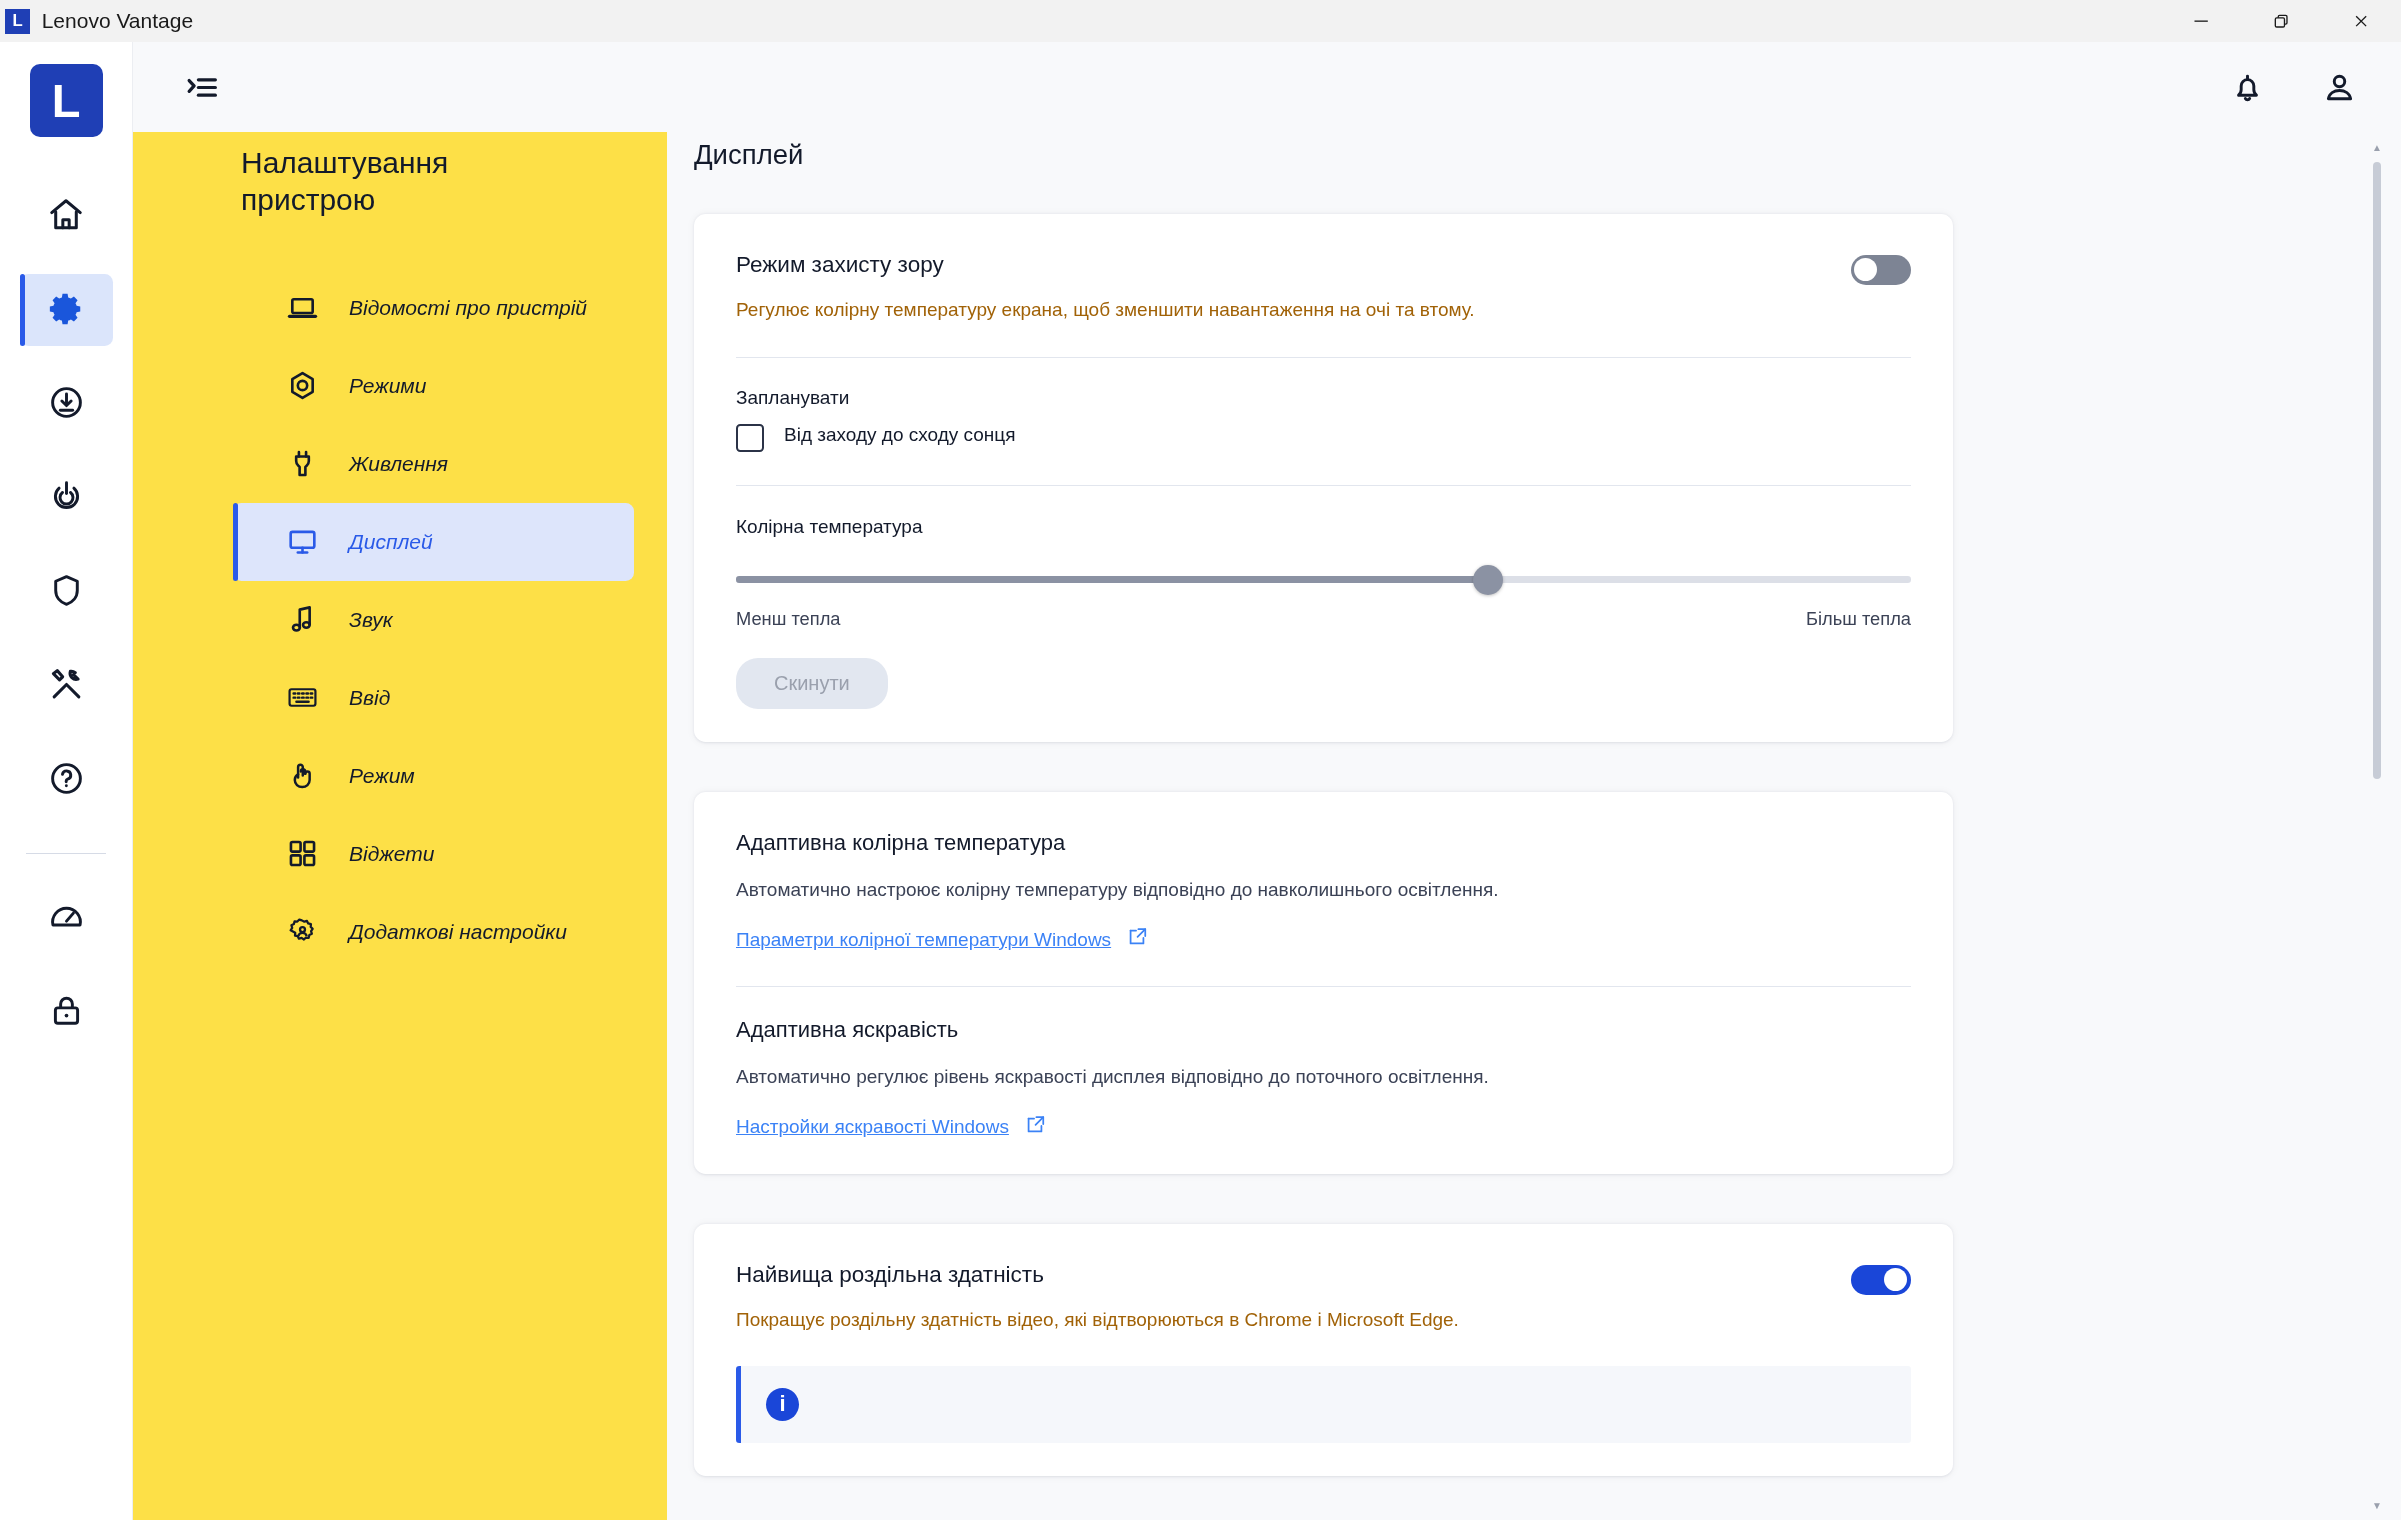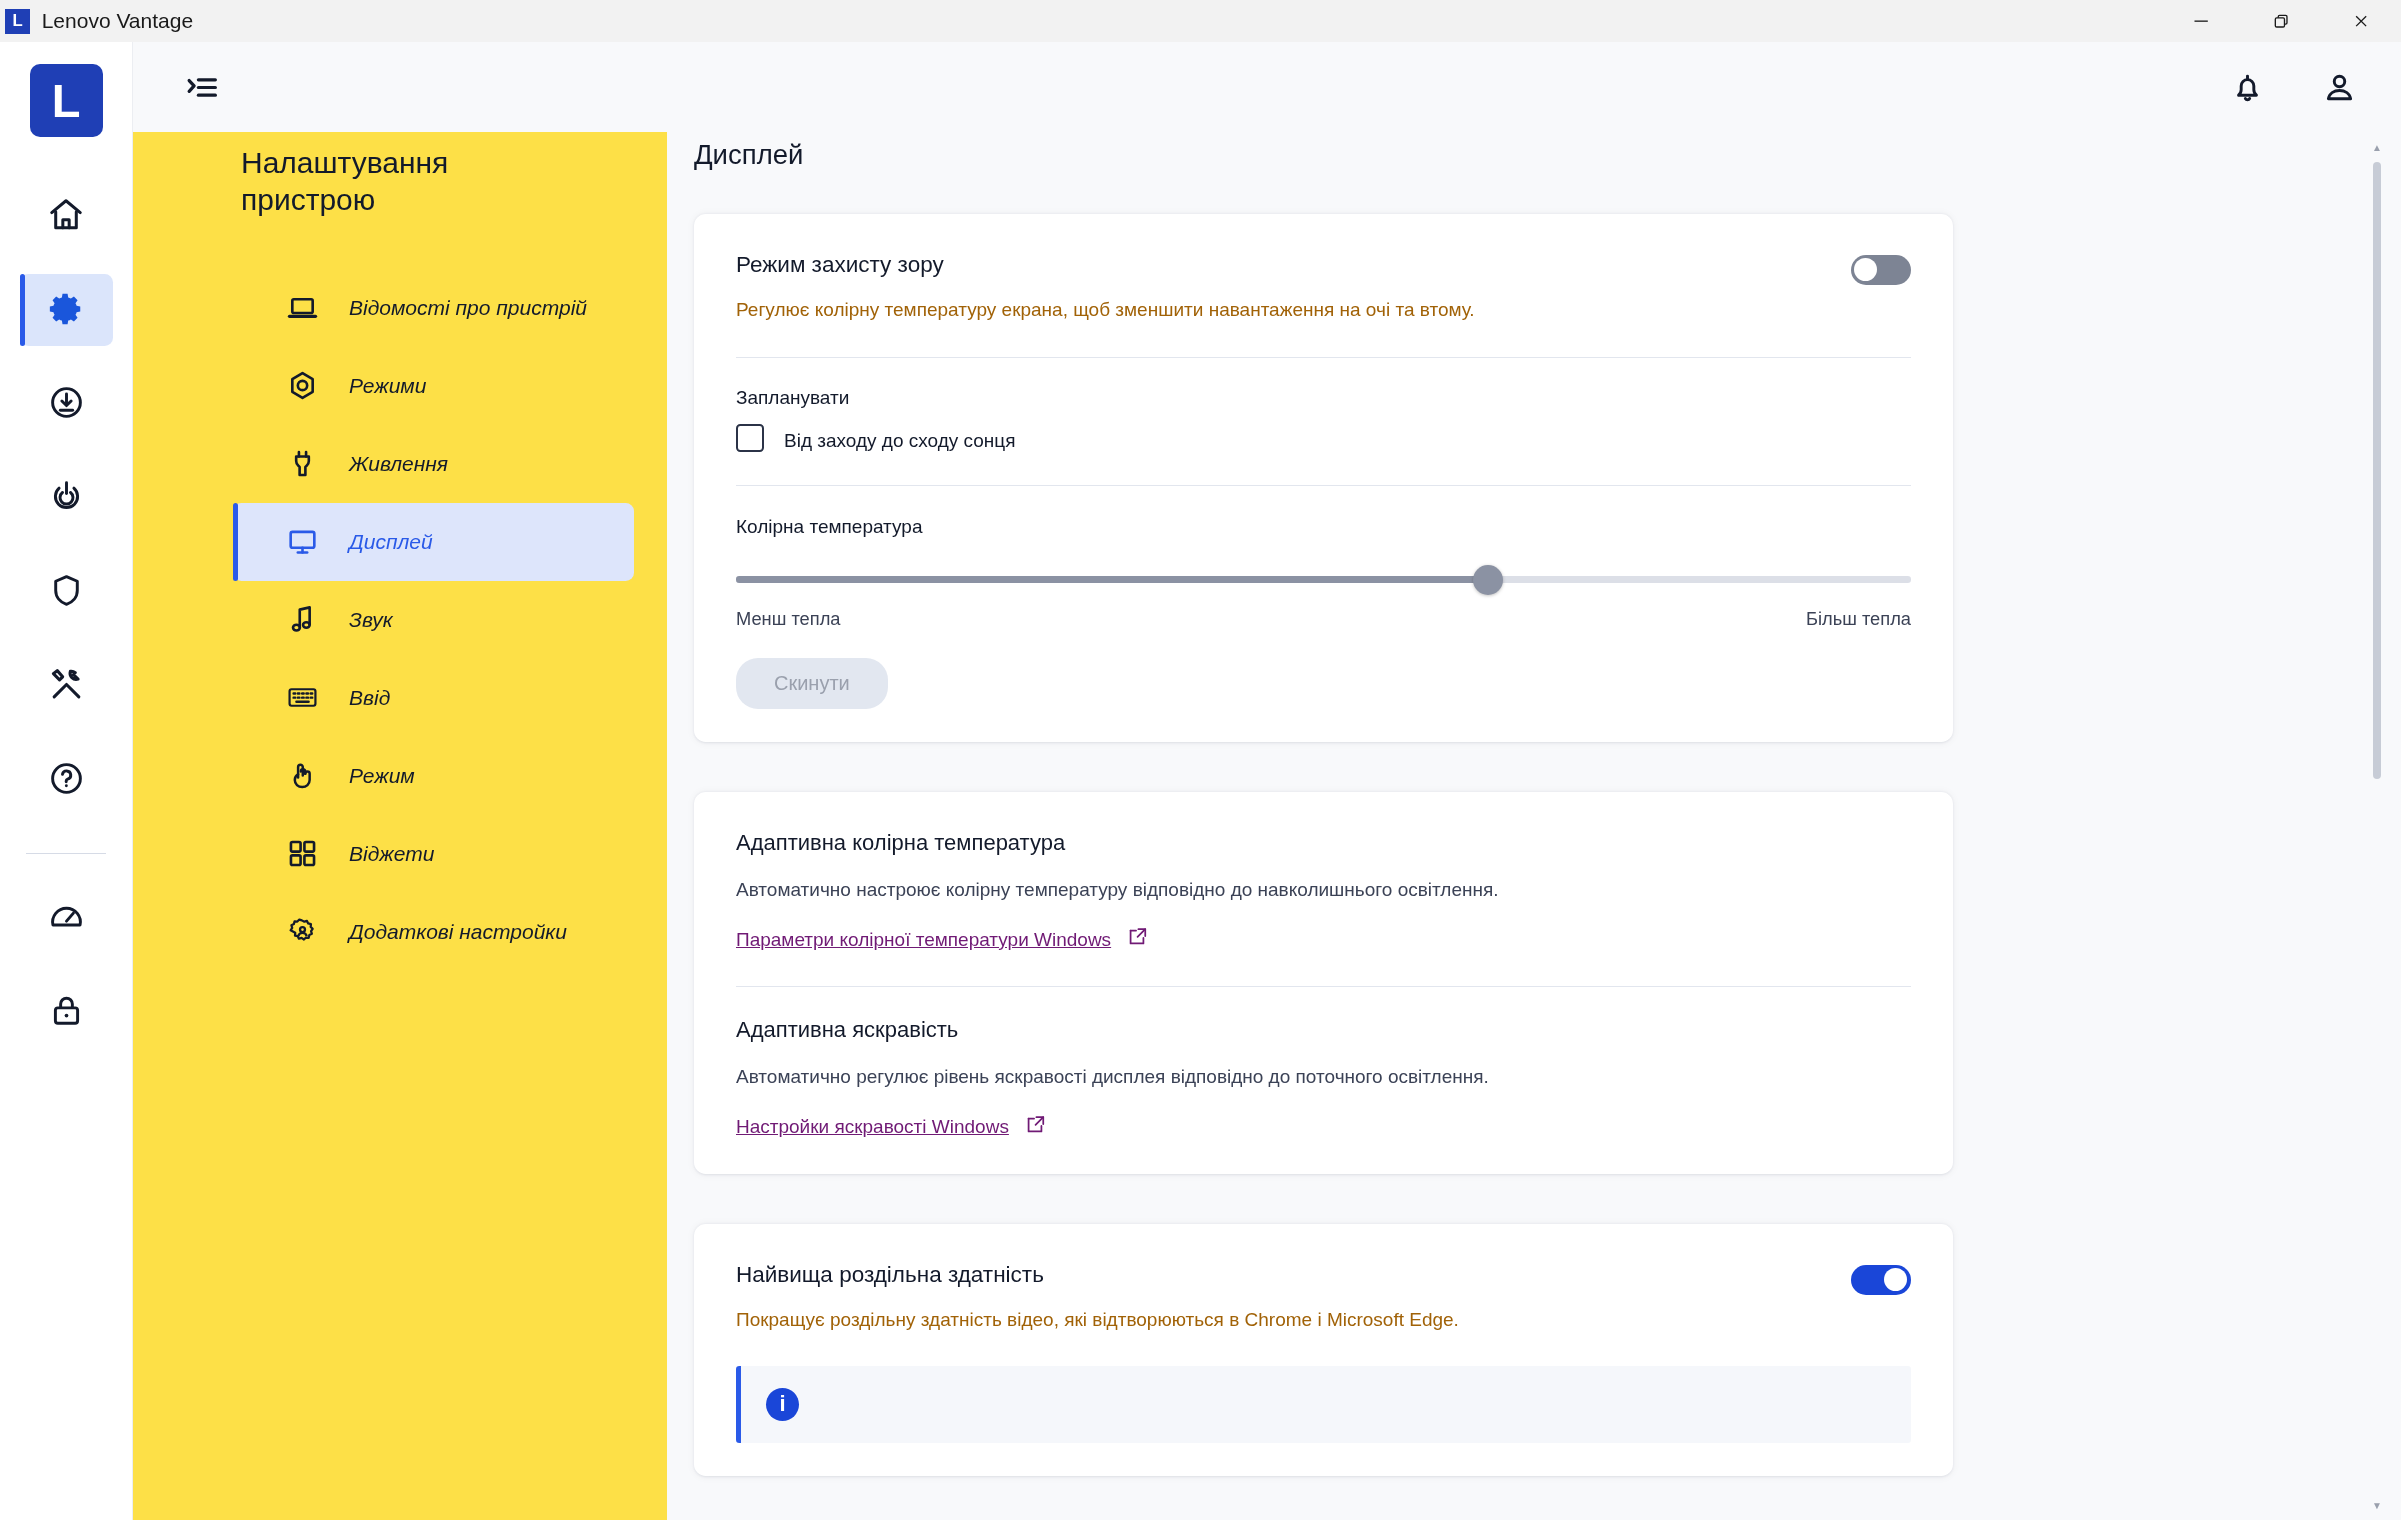--- a/index.html
+++ b/index.html
@@ -166,21 +166,21 @@
     width: 23px; height: 23px; border-radius: 50%;
     background: #ffffff;
   }
   .toggle.on { background: #1a46d8; }
   .toggle.on .knob { left: 33px; }
 
   .divider { height: 0.8px; background: #e2e6ee; margin: 33px 0 30px 0; }
 
   .sec-label { font-size: 19px; color: #131a2b; margin-bottom: 15px; }
 
-  .checkrow { display: flex; align-items: flex-end; gap: 20px; }
+  .checkrow { display: flex; align-items: flex-start; gap: 20px; }
   .checkbox {
     width: 28px; height: 28px; border: 2.5px solid #2b3347;
     border-radius: 4.2px; background: #fff; flex: none;
   }
   .checkrow-label { font-size: 19px; color: #131a2b; }
 
   .slider-wrap { margin-top: 25px; position: relative; height: 33px; }
   .slider-track {
     position: absolute; left: 0; right: 0; top: 13.3px; height: 6.7px;
     border-radius: 3.3px; background: #dcdfe7;
@@ -205,21 +205,21 @@
     background: #e2e7f0; color: #9aa0ad;
     border: none; border-radius: 22px;
     font-size: 20px; font-family: inherit;
     padding: 14px 38px;
   }
 
   .sub-block-title { font-size: 22px; color: #131a2b; margin-bottom: 20px; }
   .sub-block-desc  { font-size: 19px; color: #3b4256; margin-bottom: 23px; line-height: 1.45; }
   .ext-link {
     display: inline-flex; align-items: center; gap: 15px;
-    color: #701a75; font-size: 19px; text-decoration: none;
+    color: #3b82f6; font-size: 19px; text-decoration: none;
   }
   .ext-link .ltext { text-decoration: underline; }
 
   .info-banner {
     margin-top: 32px;
     background: #f5f7fb;
     border-left: 5.8px solid #2a5ae8;
     border-radius: 3.3px;
     display: flex; align-items: center; gap: 20px;
     padding: 22px 25px;

